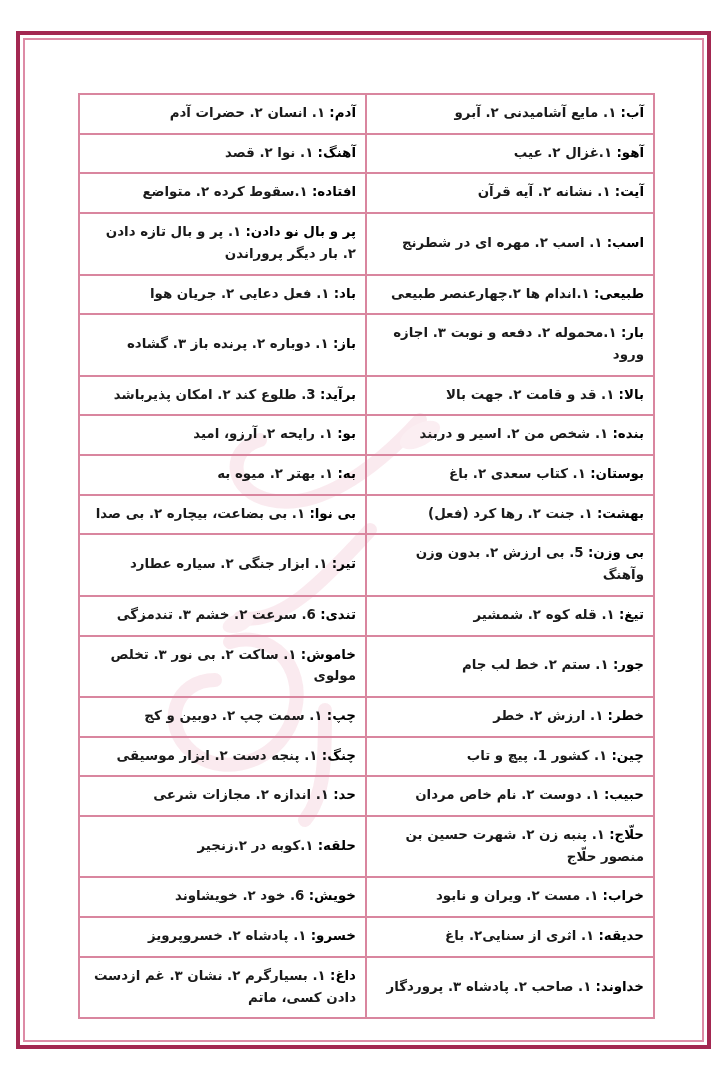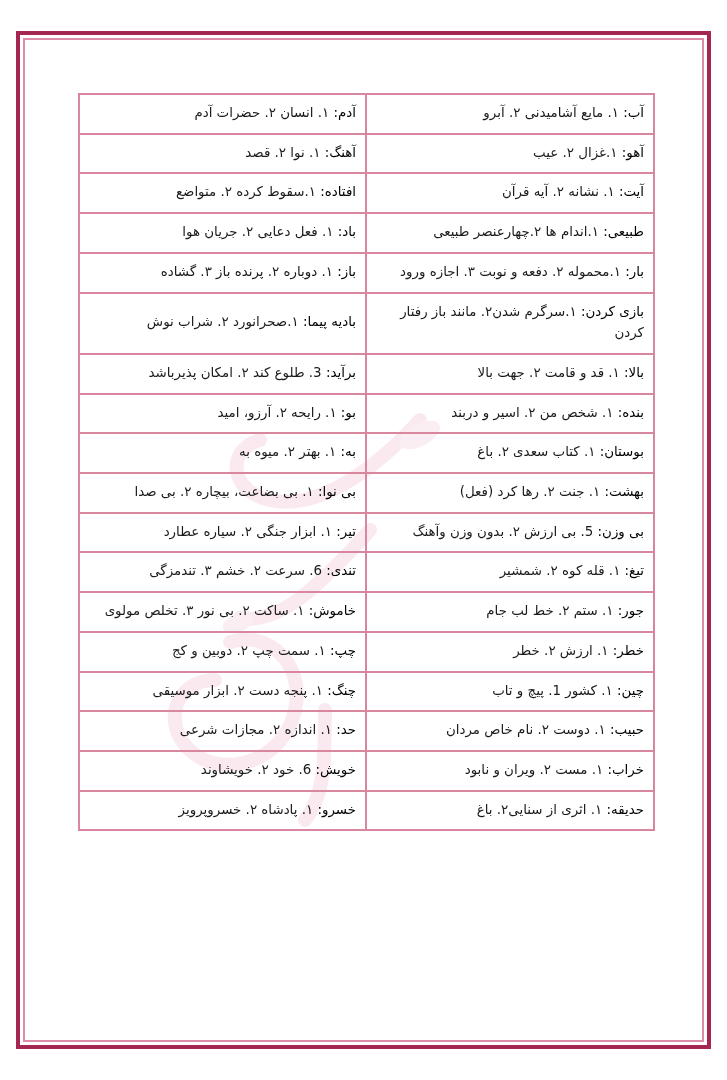--- a/index.html
+++ b/index.html
@@ -79,25 +79,25 @@
     font-size: 13.4px;
     line-height: 1.62;
     color: #141414;
     background: transparent;
     word-wrap: break-word;
   }
   #glossary-table col.col-right { width: 288px; }
   #glossary-table col.col-left  { width: 287px; }
 
   .entry-term {
-    font-weight: normal;
+    font-weight: bold;
     color: #000000;
   }
   .entry-def {
-    font-weight: normal;
+    font-weight: bold;
     color: #1a1a1a;
   }
 
   
   .row-tall td { padding-top: 15px; padding-bottom: 17px; }
   .row-mid td  { padding-top: 10px; padding-bottom: 12px; }
 </style>
 </head>
 <body>
 
@@ -154,20 +154,30 @@
         <td>
           <span class="entry-term">آیت:</span>
           <span class="entry-def">۱. نشانه ۲. آیه قرآن</span>
         </td>
         <td>
           <span class="entry-term">افتاده:</span>
           <span class="entry-def">۱.سقوط کرده  ۲. متواضع</span>
         </td>
       </tr>
 
+      <tr class="row-tall">
+        <td>
+          <span class="entry-term">اسب:</span>
+          <span class="entry-def">۱. اسب ۲. مهره ای در شطرنج</span>
+        </td>
+        <td>
+          <span class="entry-term">پر و بال نو دادن:</span>
+          <span class="entry-def">۱. پر و بال تازه دادن ۲. بار دیگر پروراندن</span>
+        </td>
+      </tr>
 
       <tr class="row-mid">
         <td>
           <span class="entry-term">طبیعی:</span>
           <span class="entry-def">۱.اندام ها ۲.چهارعنصر طبیعی</span>
         </td>
         <td>
           <span class="entry-term">باد:</span>
           <span class="entry-def">۱. فعل دعایی ۲. جریان هوا</span>
         </td>
@@ -177,30 +187,20 @@
         <td>
           <span class="entry-term">بار:</span>
           <span class="entry-def">۱.محموله ۲. دفعه و نوبت ۳. اجازه ورود</span>
         </td>
         <td>
           <span class="entry-term">باز:</span>
           <span class="entry-def">۱. دوباره ۲. پرنده باز ۳. گشاده</span>
         </td>
       </tr>
 
-      <tr class="row-mid">
-        <td>
-          <span class="entry-term">بازی کردن:</span>
-          <span class="entry-def">۱.سرگرم شدن۲. مانند باز رفتار کردن</span>
-        </td>
-        <td>
-          <span class="entry-term">بادیه پیما:</span>
-          <span class="entry-def">۱.صحرانورد ۲. شراب نوش</span>
-        </td>
-      </tr>
 
       <tr>
         <td>
           <span class="entry-term">بالا:</span>
           <span class="entry-def">۱. قد و قامت ۲. جهت بالا</span>
         </td>
         <td>
           <span class="entry-term">برآید:</span>
           <span class="entry-def">3. طلوع کند ۲. امکان پذیرباشد</span>
         </td>
@@ -298,20 +298,30 @@
         <td>
           <span class="entry-term">حبیب:</span>
           <span class="entry-def">۱. دوست ۲. نام خاص مردان</span>
         </td>
         <td>
           <span class="entry-term">حد:</span>
           <span class="entry-def">۱. اندازه ۲. مجازات شرعی</span>
         </td>
       </tr>
 
+      <tr class="row-tall">
+        <td>
+          <span class="entry-term">حلّاج:</span>
+          <span class="entry-def">۱. پنبه زن ۲. شهرت حسین بن منصور حلّاج</span>
+        </td>
+        <td>
+          <span class="entry-term">حلقه:</span>
+          <span class="entry-def">۱.کوبه در ۲.زنجیر</span>
+        </td>
+      </tr>
 
       <tr>
         <td>
           <span class="entry-term">خراب:</span>
           <span class="entry-def">۱. مست ۲. ویران و نابود</span>
         </td>
         <td>
           <span class="entry-term">خویش:</span>
           <span class="entry-def">6. خود ۲. خویشاوند</span>
         </td>
@@ -321,17 +331,27 @@
         <td>
           <span class="entry-term">حدیقه:</span>
           <span class="entry-def">۱. اثری از سنایی۲. باغ</span>
         </td>
         <td>
           <span class="entry-term">خسرو:</span>
           <span class="entry-def">۱. پادشاه ۲. خسروپرویز</span>
         </td>
       </tr>
 
+      <tr class="row-tall">
+        <td>
+          <span class="entry-term">خداوند:</span>
+          <span class="entry-def">۱. صاحب ۲. پادشاه ۳. پروردگار</span>
+        </td>
+        <td>
+          <span class="entry-term">داغ:</span>
+          <span class="entry-def">۱. بسیارگرم ۲. نشان ۳. غم ازدست دادن کسی، ماتم</span>
+        </td>
+      </tr>
 
     </tbody>
   </table>
 
 </div>
 
 </body></html>

